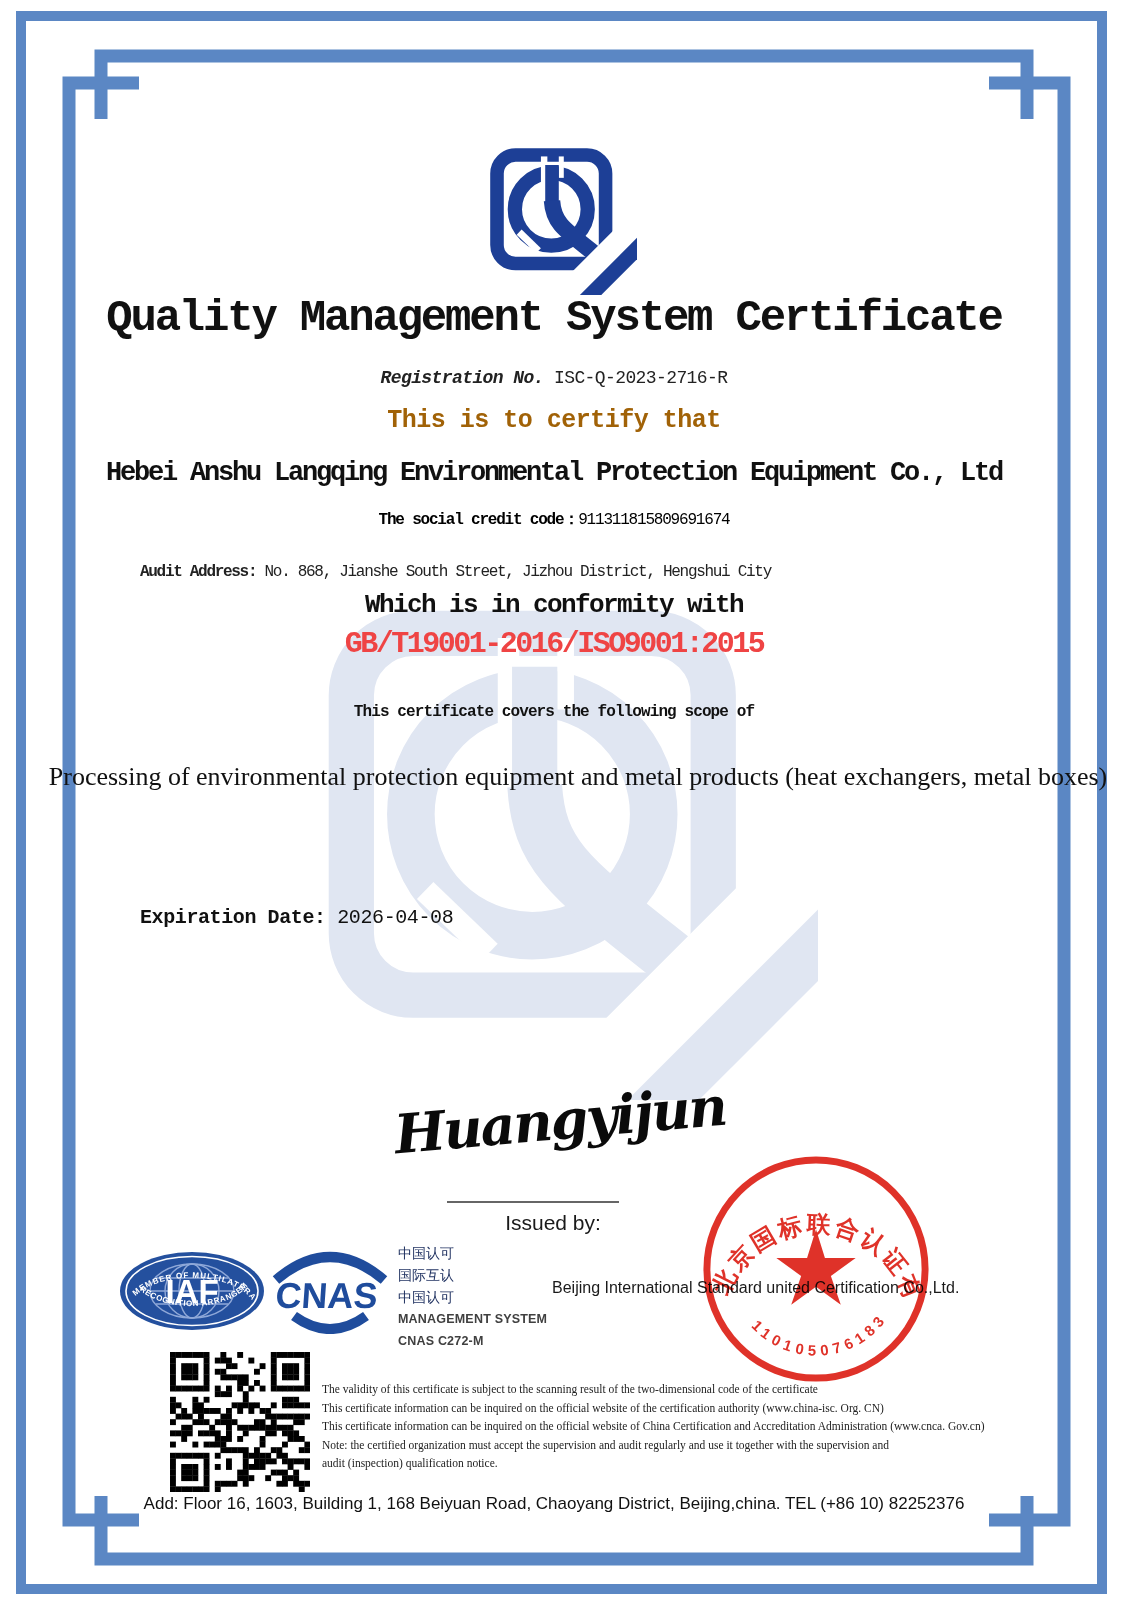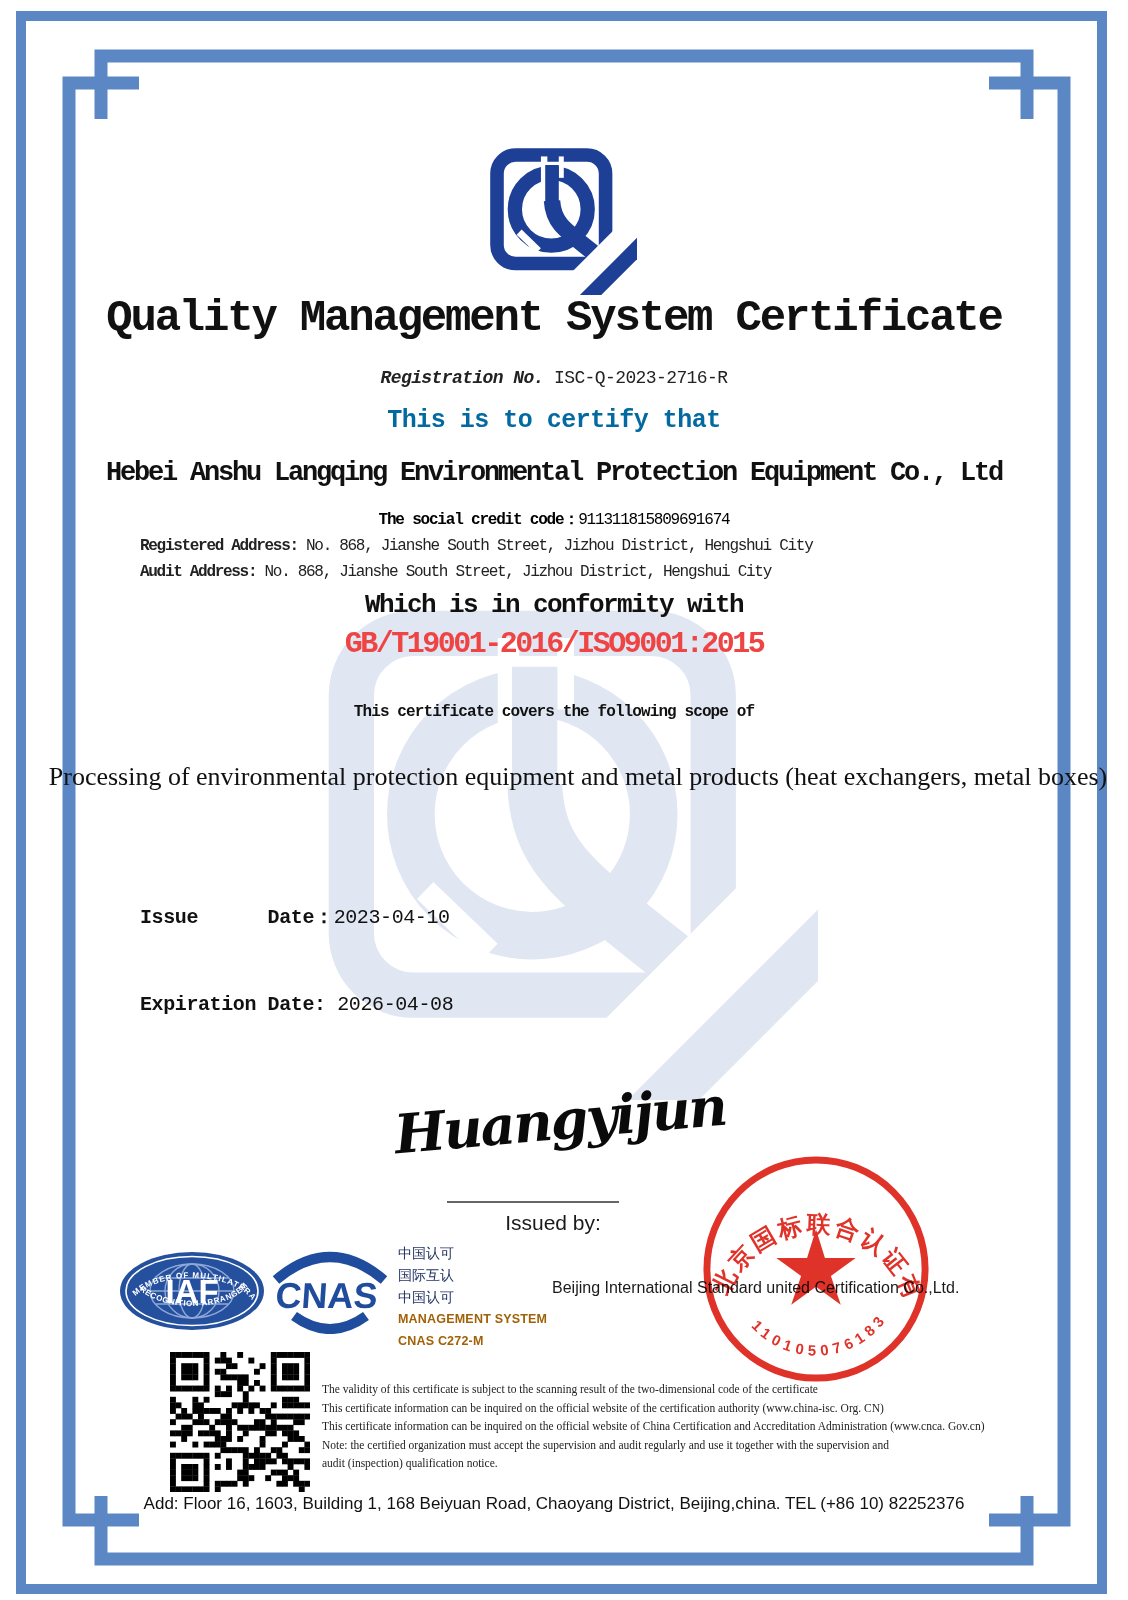--- a/index.html
+++ b/index.html
@@ -7,39 +7,39 @@
         font-family:"Liberation Sans",sans-serif;}
   .abs{position:absolute;}
   .ctr{left:0;width:1108px;text-align:center;}
   .mono{font-family:"Liberation Mono",monospace;}
   .serif{font-family:"Liberation Serif",serif;}
   .sans{font-family:"Liberation Sans",sans-serif;}
 
   .title{top:293px;font-size:44px;font-weight:bold;letter-spacing:-2.2px;color:#111;white-space:nowrap;}
   .regline{top:368px;font-size:18px;letter-spacing:-0.6px;color:#222;}
   .regline b{font-weight:bold;font-style:italic;}
-  .certify{top:406px;font-size:25px;font-weight:bold;letter-spacing:-0.5px;color:#0369a1;}
+  .certify{top:406px;font-size:25px;font-weight:bold;letter-spacing:-0.5px;color:#a16207;}
   .company{top:458px;font-size:27px;font-weight:bold;letter-spacing:-2.2px;color:#111;white-space:nowrap;}
   .credit{top:509px;font-size:16px;letter-spacing:-1.2px;color:#000000;}
   .credit b{font-weight:bold;}
   .addr{font-size:16px;letter-spacing:-1.3px;color:#222;white-space:nowrap;}
   .addr b{font-weight:bold;}
   .conformity{top:590px;font-size:26px;font-weight:bold;letter-spacing:-1.6px;color:#111;}
   .standard{top:627px;font-size:30px;font-weight:bold;letter-spacing:-2.5px;color:#ef4444;}
   .scopeintro{top:703px;font-size:16px;font-weight:bold;letter-spacing:-0.9px;color:#111;}
   .scope{top:762px;font-size:26px;color:#111;padding-left:24px;}
   .dates{top:845px;left:140px;font-size:20px;letter-spacing:-0.4px;line-height:29px;color:#111;white-space:pre;}
   .dates b{font-weight:bold;}
   .signature{top:1088px;left:370px;width:380px;text-align:center;
              font-family:"DejaVu Serif",serif;font-style:italic;font-weight:bold;
              font-size:54px;color:#0a0a0a;transform:rotate(-5deg);letter-spacing:-2px;}
   .sigline{top:1201px;left:447px;width:172px;height:2px;background:#666;}
   .issuedby{top:1211px;left:458px;width:190px;text-align:center;font-size:21px;color:#1a1a1a;}
   .cnastext{top:1242px;left:398px;font-size:14px;line-height:22px;color:#1c2e5e;}
-  .cnastext .en{font-size:12.5px;font-weight:bold;color:#a16207;letter-spacing:0.2px;}
+  .cnastext .en{font-size:12.5px;font-weight:bold;color:#404040;letter-spacing:0.2px;}
   .issuer{top:1279px;left:552px;font-size:16px;color:#1a1a1a;white-space:nowrap;}
   .stampwrap{top:1150px;left:697px;width:238px;height:238px;mix-blend-mode:multiply;opacity:0.92;}
   .qr{top:1352px;left:170px;width:140px;height:140px;}
   .fineprint{top:1380px;left:322px;font-size:11.5px;line-height:18.5px;color:#222;white-space:nowrap;}
   .footer{top:1494px;font-size:17px;color:#111;white-space:nowrap;}
   .wm{top:600px;left:318px;color:#e0e6f2;}
   .logo{top:145px;left:487px;color:#1d3f96;}
 </style>
 </head>
 <body>
@@ -81,34 +81,32 @@
   <div class="abs ctr title mono">Quality Management System Certificate</div>
 
   <div class="abs ctr regline mono"><b>Registration No.</b><span> ISC-Q-2023-2716-R</span></div>
 
   <div class="abs ctr certify mono">This is to certify that</div>
 
   <div class="abs ctr company mono">Hebei Anshu Langqing Environmental Protection Equipment Co., Ltd</div>
 
   <div class="abs ctr credit mono"><b>The social credit code：</b><span>911311815809691674</span></div>
 
-  <div class="abs addr mono" style="top:537px;left:140px;"><b>Registered Address:</b><span> No. 868, Jianshe South Street, Jizhou District, Hengshui City</span></div>
 
   <div class="abs addr mono" style="top:563px;left:140px;"><b>Audit Address:</b><span> No. 868, Jianshe South Street, Jizhou District, Hengshui City</span></div>
 
   <div class="abs ctr conformity mono">Which is in conformity with</div>
 
   <div class="abs ctr standard mono">GB/T19001-2016/ISO9001:2015</div>
 
   <div class="abs ctr scopeintro mono">This certificate covers the following scope of</div>
 
   <div class="abs ctr scope serif">Processing of environmental protection equipment and metal products (heat exchangers, metal boxes)</div>
 
   <div class="abs dates mono">
-    <div><b>Issue      Date：</b><span>2023-04-10</span></div>
     <div><b>Expiration Date: </b><span>2026-04-08</span></div>
   </div>
 
   <div class="abs signature">Huangyijun</div>
   <div class="abs sigline"></div>
   <div class="abs issuedby sans">Issued by:</div>
 
   <svg class="abs" style="left:118px;top:1250px;" width="148" height="82" viewBox="0 0 148 82">
     <defs>
       <path id="iaf-top-arc" d="M14 50 A64 34 0 0 1 134 50" fill="none"></path>

